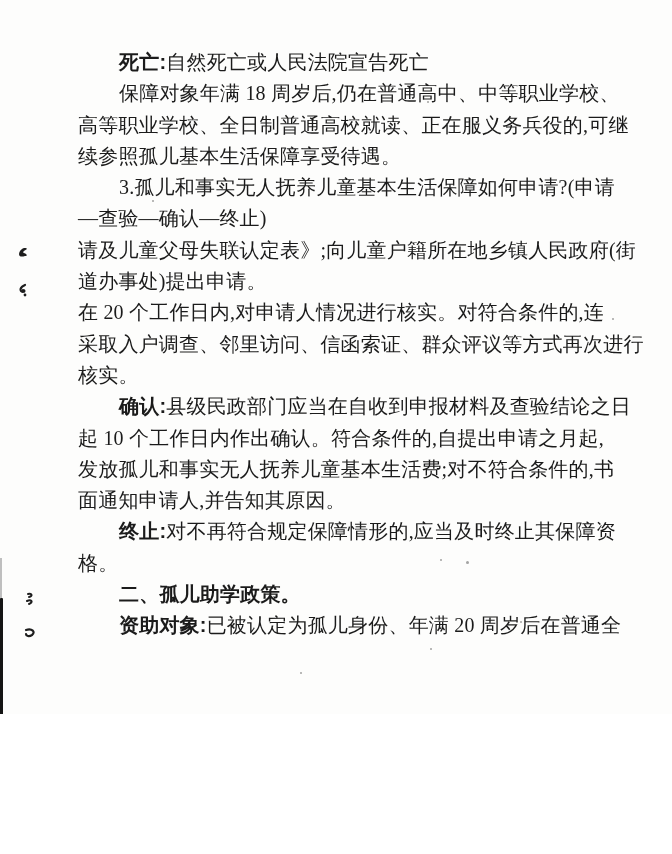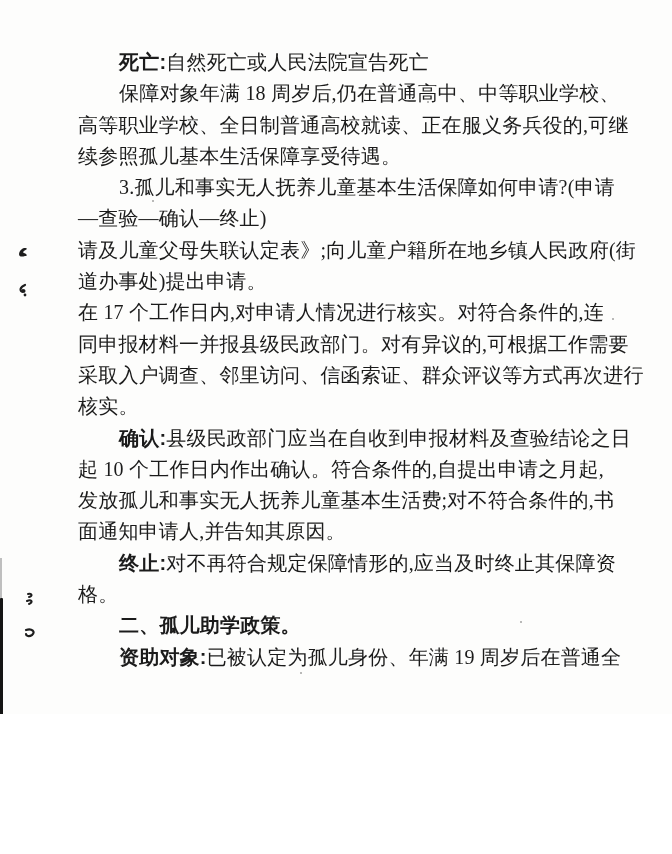--- a/index.html
+++ b/index.html
@@ -52,32 +52,31 @@
 
   <div class="text-block">
       <div class="line indent"><span class="lbl">死亡:</span><span>自然死亡或人民法院宣告死亡</span></div>
       <div class="line indent"><span>保障对象年满 18 周岁后,仍在普通高中、中等职业学校、</span></div>
       <div class="line"><span>高等职业学校、全日制普通高校就读、正在服义务兵役的,可继</span></div>
       <div class="line"><span>续参照孤儿基本生活保障享受待遇。</span></div>
       <div class="line indent"><span>3.孤儿和事实无人抚养儿童基本生活保障如何申请?(申请</span></div>
       <div class="line"><span>—查验—确认—终止)</span></div>
       <div class="line"><span>请及儿童父母失联认定表》;向儿童户籍所在地乡镇人民政府(街</span></div>
       <div class="line"><span>道办事处)提出申请。</span></div>
-      <div class="line"><span>在 17 个工作日内,对申请人情况进行核实。对符合条件的,连</span></div>
-      <div class="line"><span>同申报材料一并报县级民政部门。对有异议的,可根据工作需要</span></div>
+      <div class="line"><span>在 20 个工作日内,对申请人情况进行核实。对符合条件的,连</span></div>
       <div class="line"><span>采取入户调查、邻里访问、信函索证、群众评议等方式再次进行</span></div>
       <div class="line"><span>核实。</span></div>
       <div class="line indent"><span class="lbl">确认:</span><span>县级民政部门应当在自收到申报材料及查验结论之日</span></div>
       <div class="line"><span>起 10 个工作日内作出确认。符合条件的,自提出申请之月起,</span></div>
       <div class="line"><span>发放孤儿和事实无人抚养儿童基本生活费;对不符合条件的,书</span></div>
       <div class="line"><span>面通知申请人,并告知其原因。</span></div>
       <div class="line indent"><span class="lbl">终止:</span><span>对不再符合规定保障情形的,应当及时终止其保障资</span></div>
       <div class="line"><span>格。</span></div>
       <div class="line indent heading"><span class="lbl">二、孤儿助学政策。</span></div>
-      <div class="line indent"><span class="lbl">资助对象:</span><span>已被认定为孤儿身份、年满 19 周岁后在普通全</span></div>
+      <div class="line indent"><span class="lbl">资助对象:</span><span>已被认定为孤儿身份、年满 20 周岁后在普通全</span></div>
     </div>
 
   <div class="pageno">- 3 -</div>
 
   <svg class="ink-mark" style="left:16px;top:244px" width="16" height="16" viewBox="0 0 16 16">
     <path d="M3 10 C4 4 10 3 11 5 C8 7 6 8 8 9 C11 10 12 12 9 12 C6 13 3 13 3 10 Z" fill="#1d1d1d"></path>
   </svg>
   <svg class="ink-mark" style="left:16px;top:282px" width="14" height="16" viewBox="0 0 14 16">
     <path d="M9 3 C4 5 3 9 7 10 C9 10 9 8 7 8" fill="none" stroke="#1d1d1d" stroke-width="2.2" stroke-linecap="round"></path>
     <circle cx="9" cy="13" r="1.4" fill="#1d1d1d"></circle>

